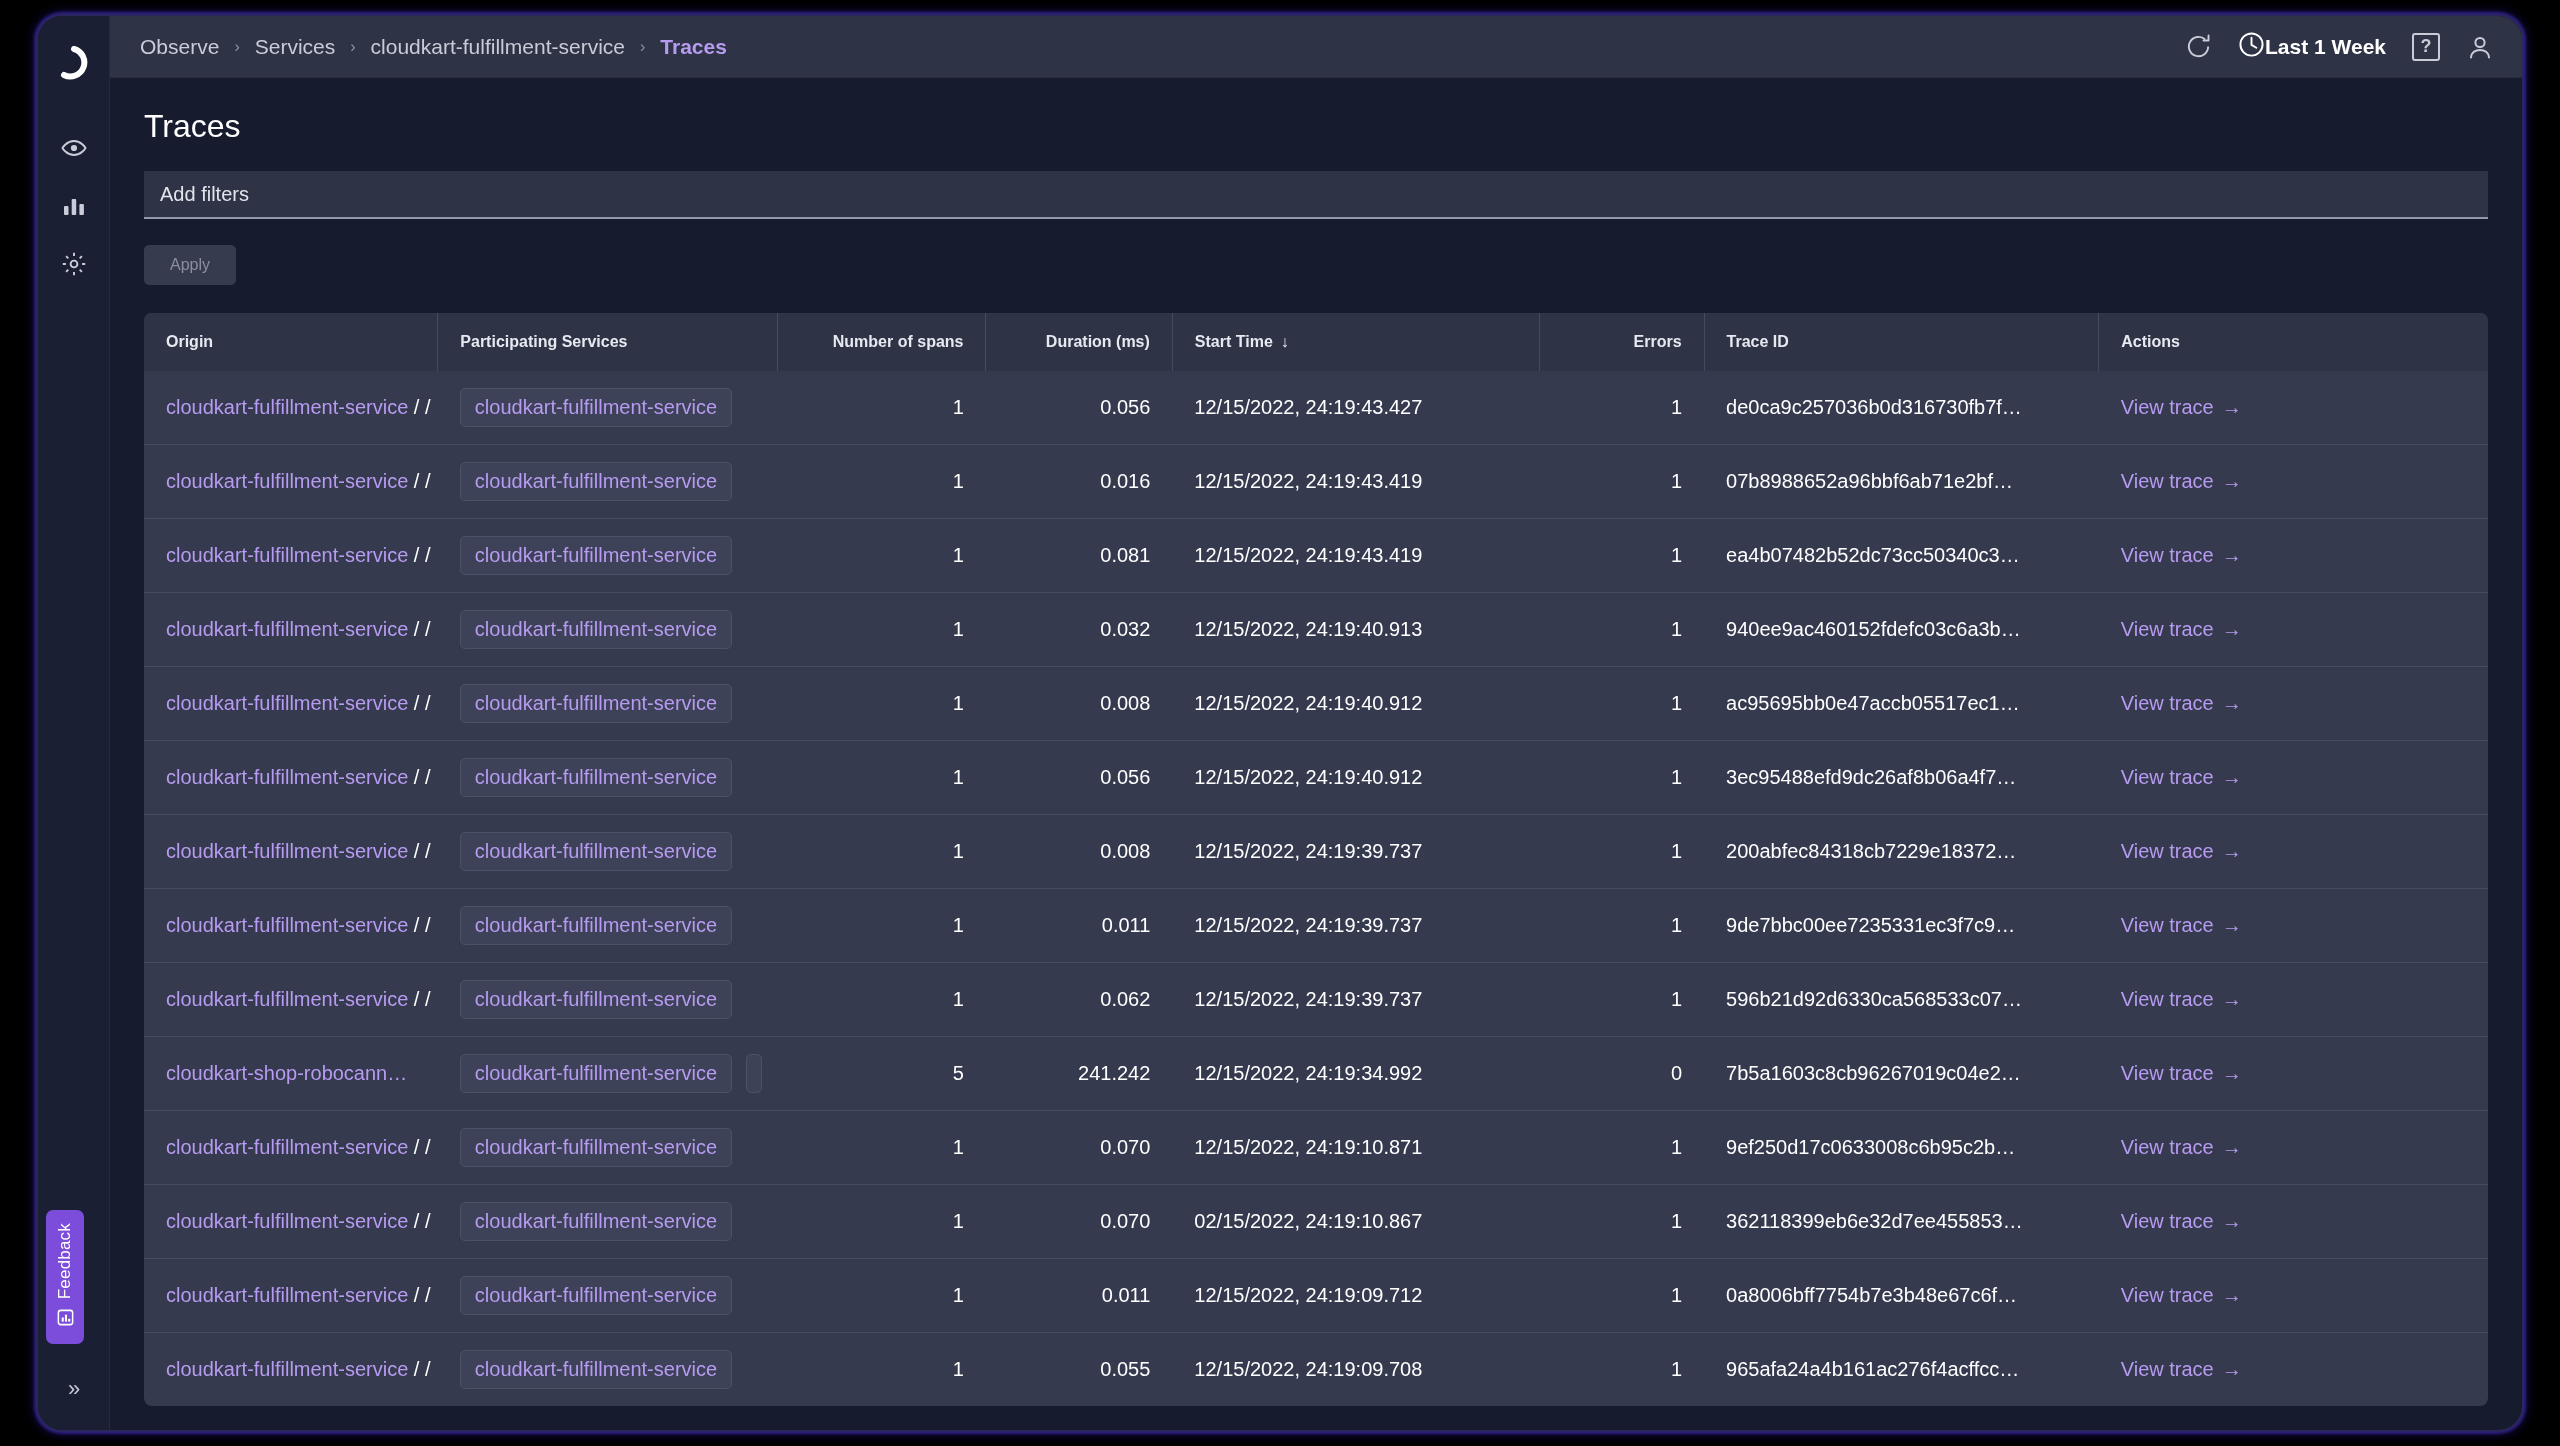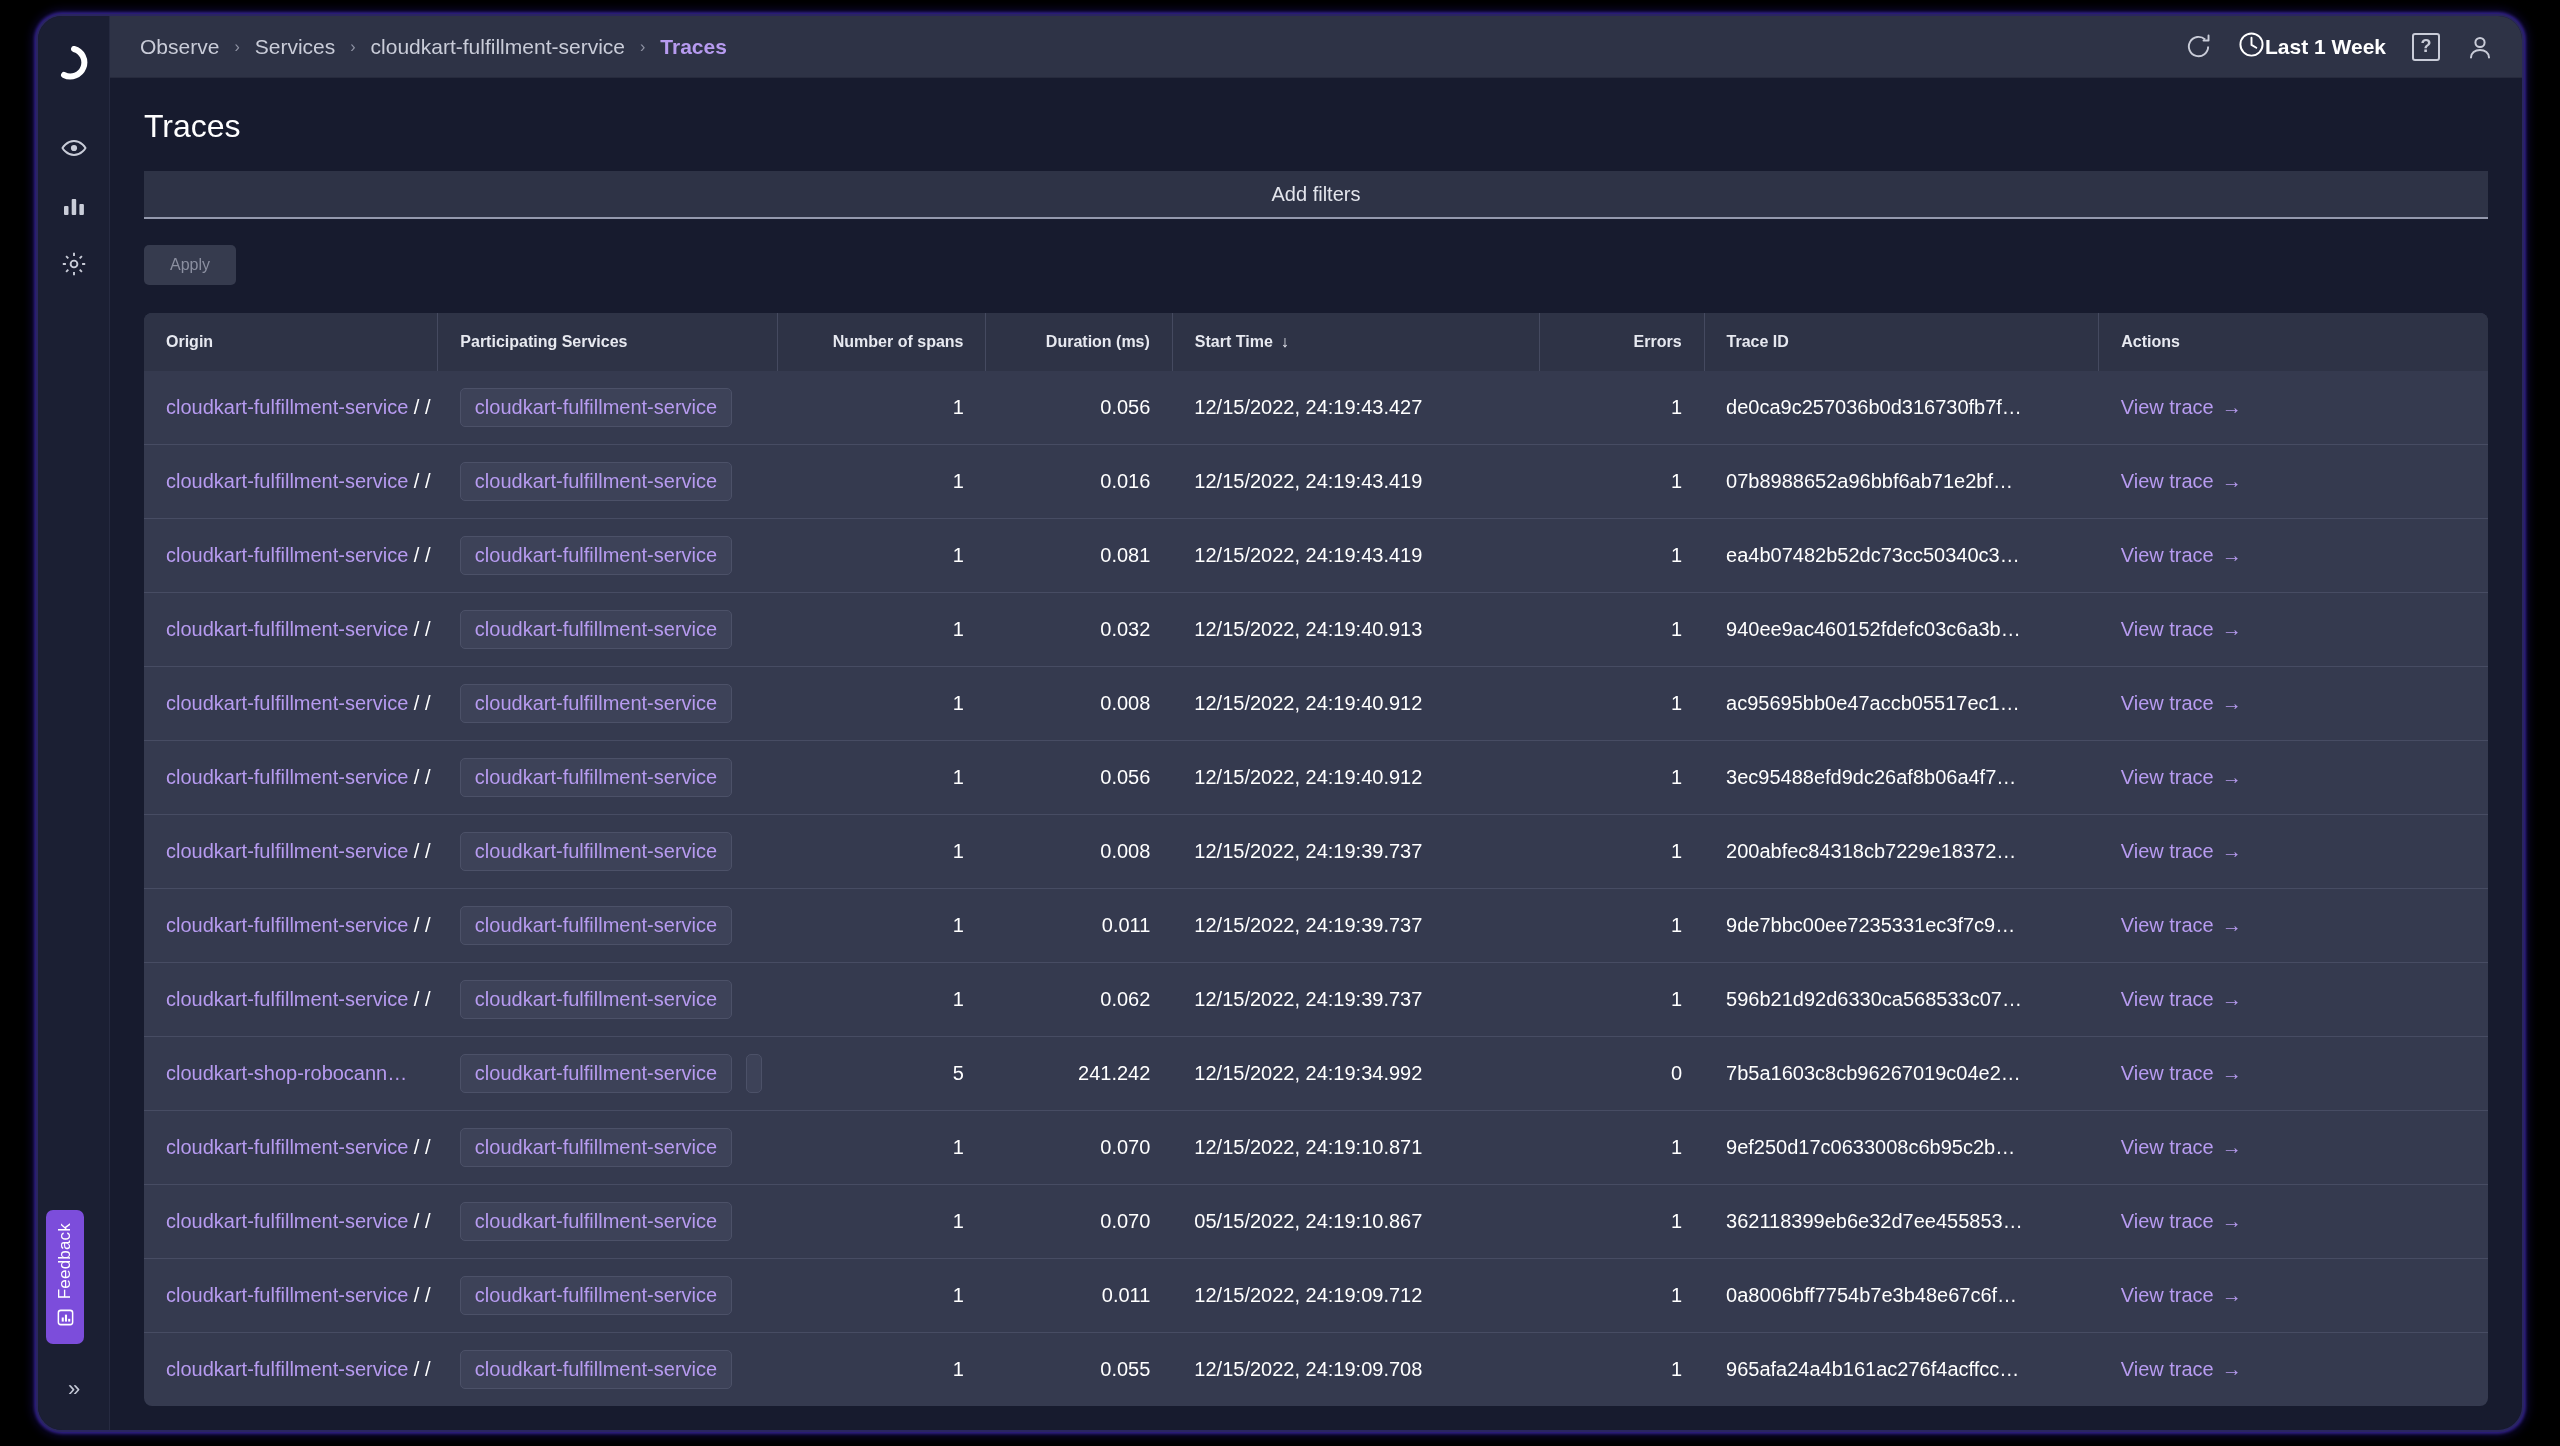--- a/index.html
+++ b/index.html
@@ -98,21 +98,20 @@
   .content { flex: 1; padding: 30px 34px 0 34px; overflow: hidden; }
   .page-title { color: #ffffff; font-size: 32px; font-weight: 400; margin-bottom: 26px; }
 
   .filter-bar {
     background: #2e3346;
     border-bottom: 2px solid #9499ad;
     height: 48px;
     display: flex; align-items: center;
     padding: 0 16px;
     margin-bottom: 26px;
-    justify-content: center;
   }
   .filter-placeholder { color: #e3e5ec; font-size: 20px; }
 
   .apply-btn {
     background: #363b4e; color: #8b8fa0;
     border: none; border-radius: 5px;
     font-size: 16px; font-family: inherit;
     padding: 11px 26px;
     cursor: default;
     margin-bottom: 28px;
@@ -454,21 +453,21 @@
               </tr>
               <tr>
                 <td><span class="origin-link ellip">cloudkart-fulfillment-service</span><span class="origin-sep"> / /</span></td>
                 <td>
                   <div class="chips">
                     <span class="chip">cloudkart-fulfillment-service</span>
                   </div>
                 </td>
                 <td class="num">1</td>
                 <td class="num">0.070</td>
-                <td>05/15/2022, 24:19:10.867</td>
+                <td>02/15/2022, 24:19:10.867</td>
                 <td class="num">1</td>
                 <td><span class="ellip">362118399eb6e32d7ee455853…</span></td>
                 <td><span class="view-trace">View trace<span class="arrow">→</span></span></td>
               </tr>
               <tr>
                 <td><span class="origin-link ellip">cloudkart-fulfillment-service</span><span class="origin-sep"> / /</span></td>
                 <td>
                   <div class="chips">
                     <span class="chip">cloudkart-fulfillment-service</span>
                   </div>

